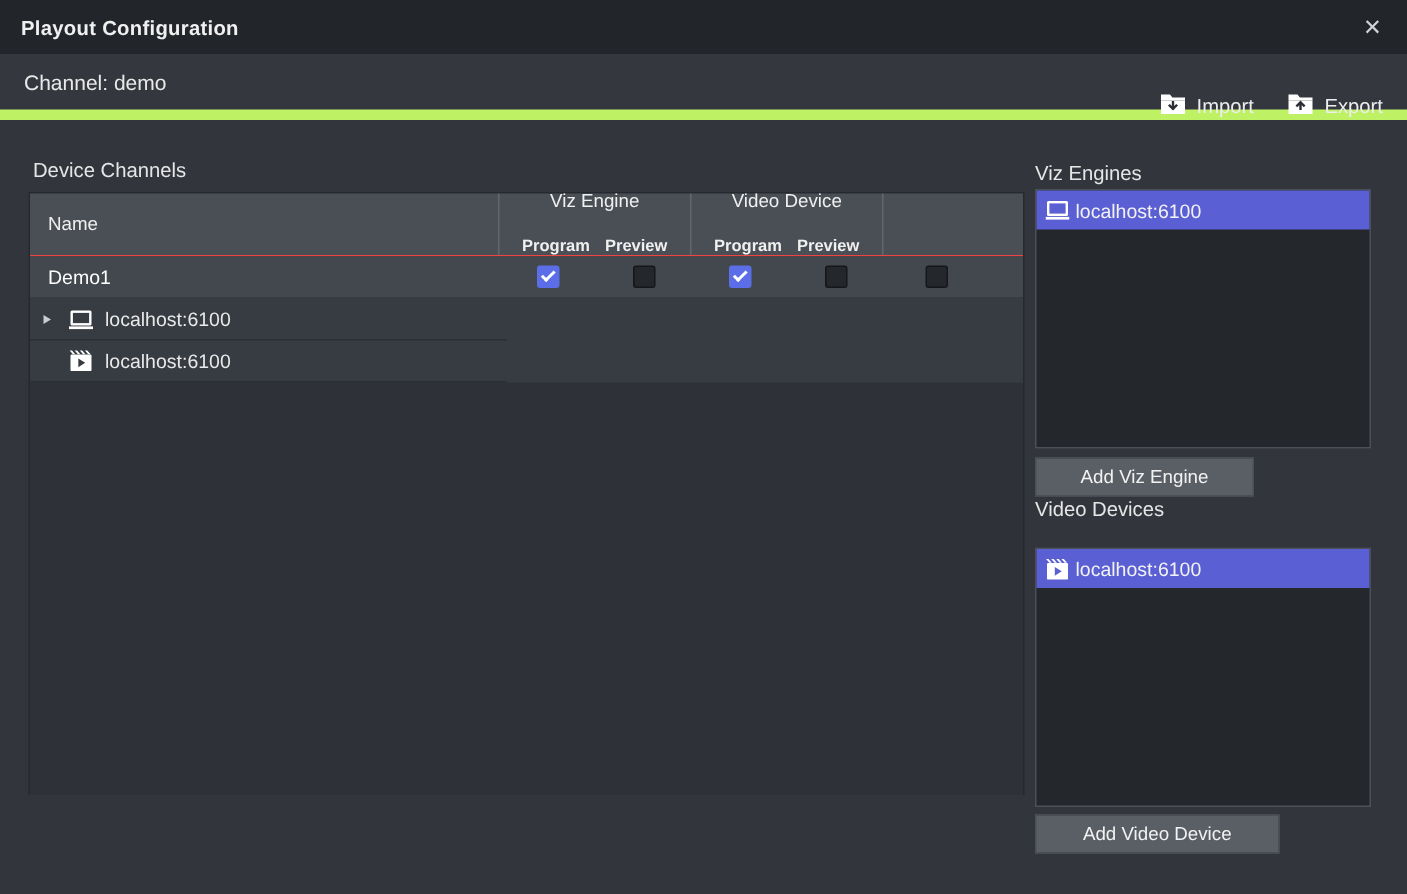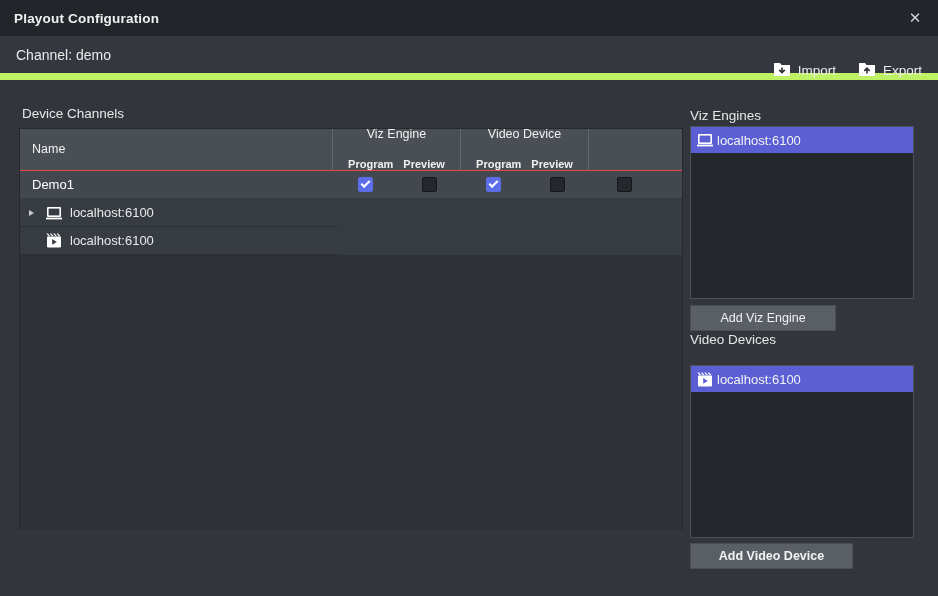--- a/index.html
+++ b/index.html
@@ -119,21 +119,21 @@
   .list-item .ico { width: 20px; display: flex; align-items: center; }
 
   
   .btn {
     position: absolute; height: 26px;
     background: #5a5f66; border: 1px solid #4a4e55; border-radius: 0;
     color: #f2f2f2; font-size: 12.5px; font-family: "Liberation Sans", sans-serif;
     display: flex; align-items: center; justify-content: center; cursor: pointer;
   }
   #btn-add-viz-engine   { left: 690px; top: 305px; width: 146px; }
-  #btn-add-video-device { left: 690px; top: 543px; width: 163px; font-weight: bold; }
+  #btn-add-video-device { left: 690px; top: 543px; width: 163px; }
   #btn-new-channel      { left: 19px;  top: 543px; width: 135px; }
 
   svg .f { fill: #ffffff; }
 </style>
 </head>
 <body>
 
 <div id="app">
 
   <div class="titlebar">

